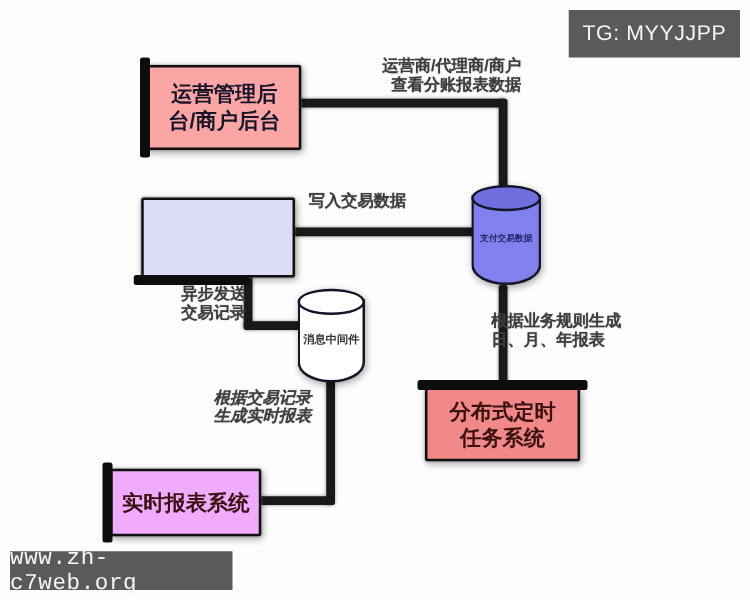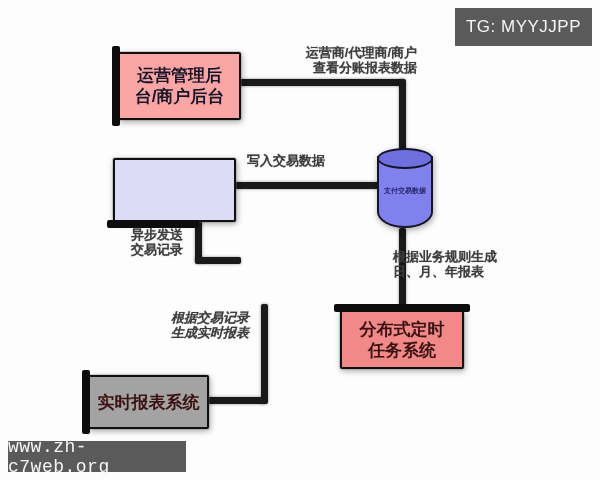--- a/index.html
+++ b/index.html
@@ -30,21 +30,21 @@
     box-shadow:0 0 0 1px rgba(130,130,130,.30), 1px 2px 6px rgba(0,0,0,.35);
   }
   .node .marker { position:absolute; background:#0d0d0d; border-radius:2px; }
 
   .node.ops       { left:118px; top:52px;  width:119px; height:64px; background:#fca5a5; }
   .node.ops .marker       { left:-8px; top:-8px; width:8px; height:80px; }
   .node.pay       { left:113px; top:158px; width:119px; height:60px; background:#dcdcf6; }
   .node.pay .marker       { left:-8px; bottom:-8px; width:92px; height:8px; }
   .node.scheduler { left:340px; top:310px; width:120px; height:55px; background:#f18989; color:#3a1010;font-family:Liberation Serif, serif; }
   .node.scheduler .marker { left:-8px; top:-8px; width:136px; height:8px; }
-  .node.realtime  { left:88px;  top:375px; width:117px; height:50px; background:#a3a3a3; color:#3a1010; }
+  .node.realtime  { left:88px;  top:375px; width:117px; height:50px; background:#f0abfc; color:#3a1010; }
   .node.realtime .marker  { left:-8px; top:-7px; width:8px; height:64px; }
 
   
   .cyl { position:absolute; }
   .cyl .cbody {
     position:absolute; left:0; right:0; top:8px; bottom:0;
     border:2px solid #15152a; border-top:none;
     border-radius:0 0 50% 50% / 0 0 16px 16px;
     display:flex; align-items:center; justify-content:center; text-align:center;
   }
@@ -76,21 +76,21 @@
   .e5v { left:399px; top:228px; width:7px;  height:84px; }
 
   
   .elabel {
     position:absolute; color:#3d3d3d; font-size:13px; font-weight:600;
     line-height:15px; white-space:pre-line;
     text-shadow:0 0 1px rgba(60,60,60,.55);
   }
   .l-view     { left:252px; top:45px;  width:165px; text-align:right; }
   .l-write    { left:247px; top:153px; width:115px; text-align:left; }
-  .l-async    { left:117px; top:227px; width:80px;  text-align:center; }
+  .l-async    { left:117px; top:227px; width:80px;  text-align:right; }
   .l-periodic { left:393px; top:249px; width:128px; }
   .l-realtime { left:162px; top:310px; width:96px;  text-align:center;font-style:italic; }
 </style>
 </head>
 <body>
 
 <div class="canvas">
 
   <div class="edge e1h"></div>
   <div class="edge e1v"></div>
@@ -132,17 +132,23 @@
     <span>实时报表系统</span>
   </div>
 
   <div class="cyl txndb">
     <div class="cbody">
       <span>支付交易数据</span>
     </div>
     <div class="ctop"></div>
   </div>
 
+  <div class="cyl mq">
+    <div class="cbody">
+      <span>消息中间件</span>
+    </div>
+    <div class="ctop"></div>
+  </div>
 
   <div class="badge tg">TG: MYYJJPP</div>
   <div class="badge site">www.zh-c7web.org</div>
 
 </div>
 
 </body></html>

